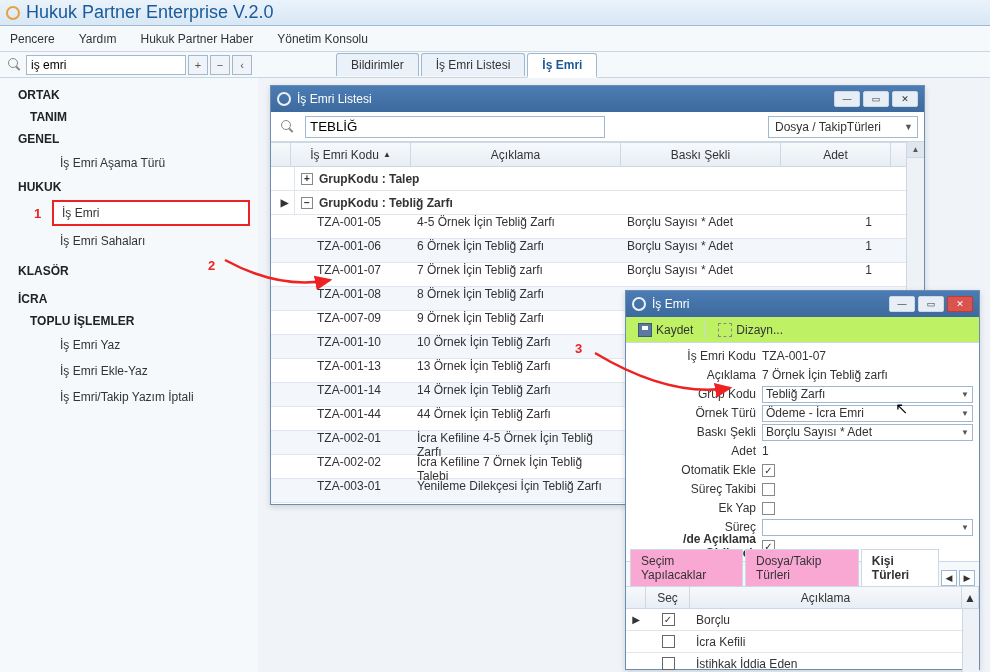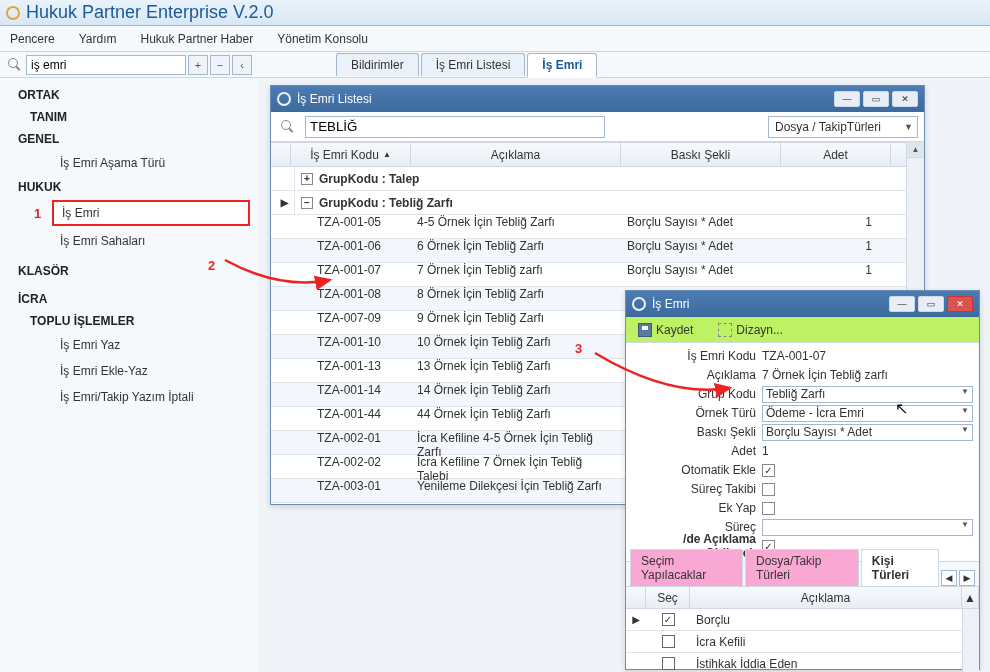--- a/index.html
+++ b/index.html
@@ -88,21 +88,21 @@
 .tb-btn { display: flex; align-items: center; gap: 4px; padding: 2px 6px; cursor: pointer; }
 .tb-btn .save-icon { width: 14px; height: 14px; background: #5b7aa0; border: 1px solid #3a5a80; position: relative; }
 .tb-btn .save-icon::after { content: ""; position: absolute; top: 2px; left: 3px; width: 6px; height: 4px; background: #fff; }
 .tb-btn .design-icon { width: 14px; height: 14px; border: 1px dashed #888; }
 .tb-sep { width: 1px; height: 18px; background: #cdd8e4; }
 
 .form { padding: 4px 6px 0 6px; }
 .form-row { display: flex; align-items: center; height: 18px; margin-bottom: 1px; }
 .form-row label { width: 130px; text-align: right; padding-right: 6px; font-size: 12px; color: #333; }
 .form-row .val { flex: 1; font-size: 12px; }
-.form-row .val-inp { flex: 1; border: 1px solid #a0b8d0; height: 17px; padding: 0 3px; display: flex; justify-content: space-between; }
+.form-row .val-inp { flex: 1; border: 1px solid #a0b8d0; height: 17px; padding: 0 3px; display: flex; align-items: center; justify-content: space-between; }
 .form-row .drop { font-size: 8px; color: #555; }
 .form-row .cb { width: 13px; height: 13px; border: 1px solid #888; display: flex; align-items: center; justify-content: center; font-size: 10px; }
 
 .det-tabs { display: flex; border-top: 1px solid #cdd8e4; border-bottom: 1px solid #cdd8e4; background: #f6f9fc; height: 26px; align-items: flex-end; padding: 0 4px; margin-top: 6px; position: relative; }
 .det-tab { padding: 4px 10px; border: 1px solid #cdd8e4; border-bottom: none; margin-right: 2px; background: #f9a8d4; font-size: 12px; cursor: pointer; }
 .det-tab.active { background: #fff; font-weight: bold; }
 .det-tab-nav { margin-left: auto; display: flex; gap: 2px; }
 .det-tab-nav .navb { width: 16px; height: 16px; border: 1px solid #a0b8d0; background: #fff; display: flex; align-items: center; justify-content: center; font-size: 9px; cursor: pointer; }
 
 .det-grid-head { display: flex; background: linear-gradient(#f6f9fc,#e8eef5); border-bottom: 1px solid #cdd8e4; height: 22px; align-items: center; }

